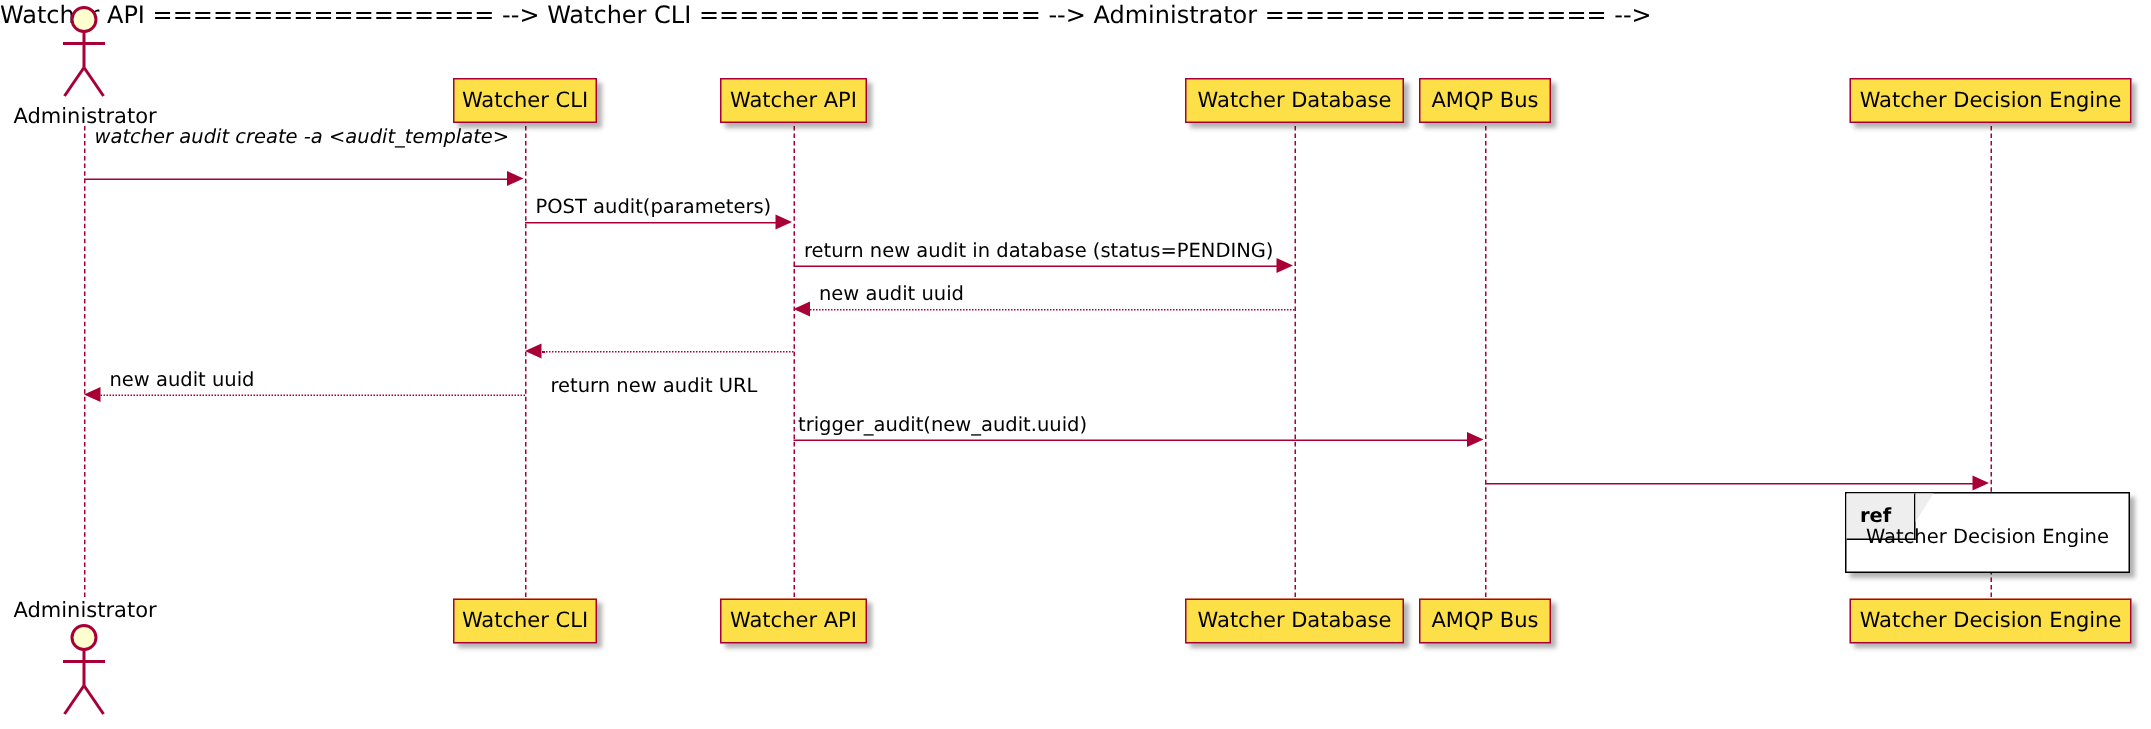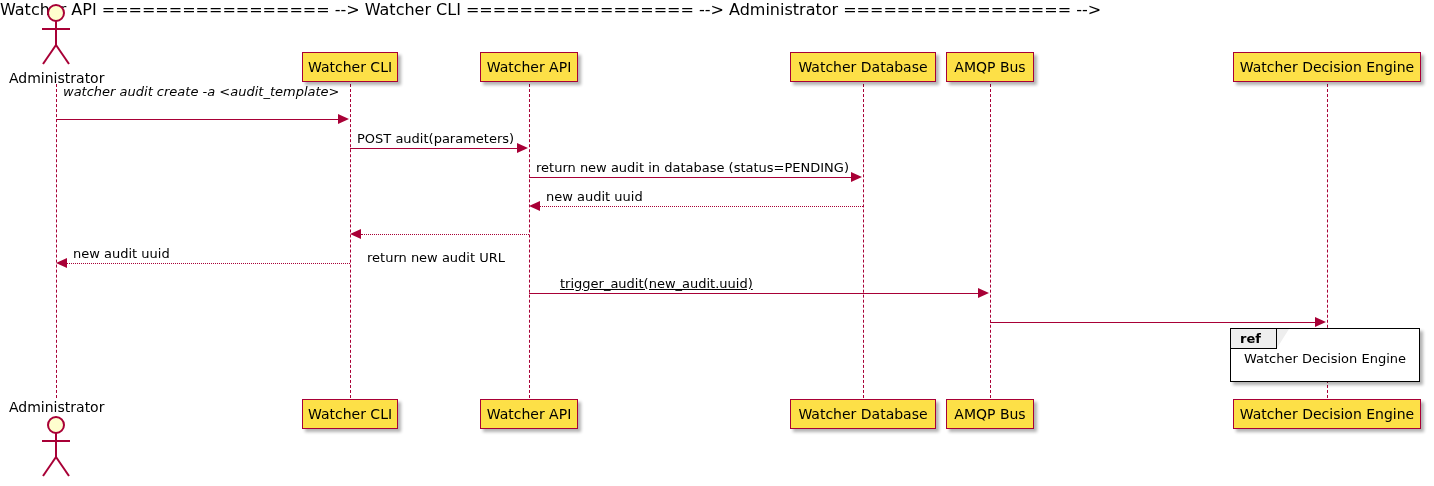--- a/index.html
+++ b/index.html
@@ -78,21 +78,21 @@
   .refbox {
     position: absolute;
     background: #FFFFFF;
     border: 1.6px solid #000000;
     box-shadow: 3px 3px 3px rgba(0,0,0,0.30);
     box-sizing: border-box;
   }
   .ref-tab {
     position: absolute;
     left: 0; top: 0;
-    height: 20px;
+    height: 31px;
     background: #EEEEEE;
     border-right: 1.6px solid #000000;
     border-bottom: 1.6px solid #000000;
     font-size: 13px;
     font-weight: bold;
     display: flex;
     align-items: center;
     padding-left: 9px;
     box-sizing: border-box;
     color: #000000;
@@ -185,21 +185,21 @@
   <div class="msg-label" style="left:367px; top:218px;margin-top:33px;">return new audit URL</div>
 
    Administrator ================= --&gt;
   <div class="msg-line dotted" style="left:67px; top:263px; width:283px;"></div>
   <div class="arrowhead left" style="left:56px; top:258px;"></div>
   <div class="msg-label" style="left:73px; top:247px;">new audit uuid</div>
 
   
   <div class="msg-line" style="left:529px; top:293px; width:450px;"></div>
   <div class="arrowhead right" style="left:978px; top:288px;"></div>
-  <div class="msg-label" style="left:560px; top:277px;text-decoration:underline;">trigger_audit(new_audit.uuid)</div>
+  <div class="msg-label" style="left:532px; top:277px;">trigger_audit(new_audit.uuid)</div>
 
   
   <div class="msg-line" style="left:990px; top:322px; width:326px;"></div>
   <div class="arrowhead right" style="left:1315px; top:317px;"></div>
 
   
   <div class="refbox" style="left:1230px; top:328px; width:190px; height:54px;">
     <div class="ref-tab" style="width:46px;">
       <span>ref</span>
     </div>

